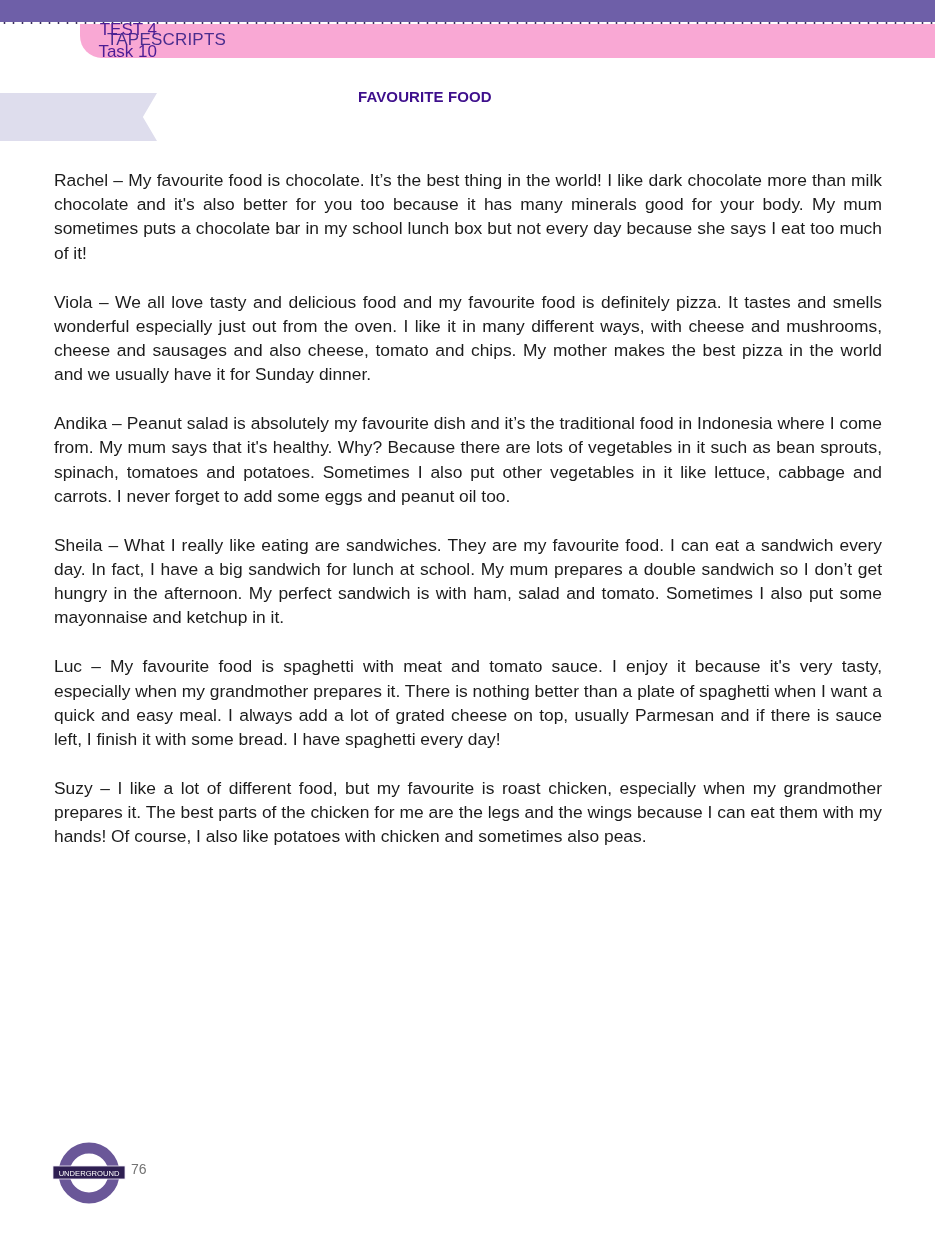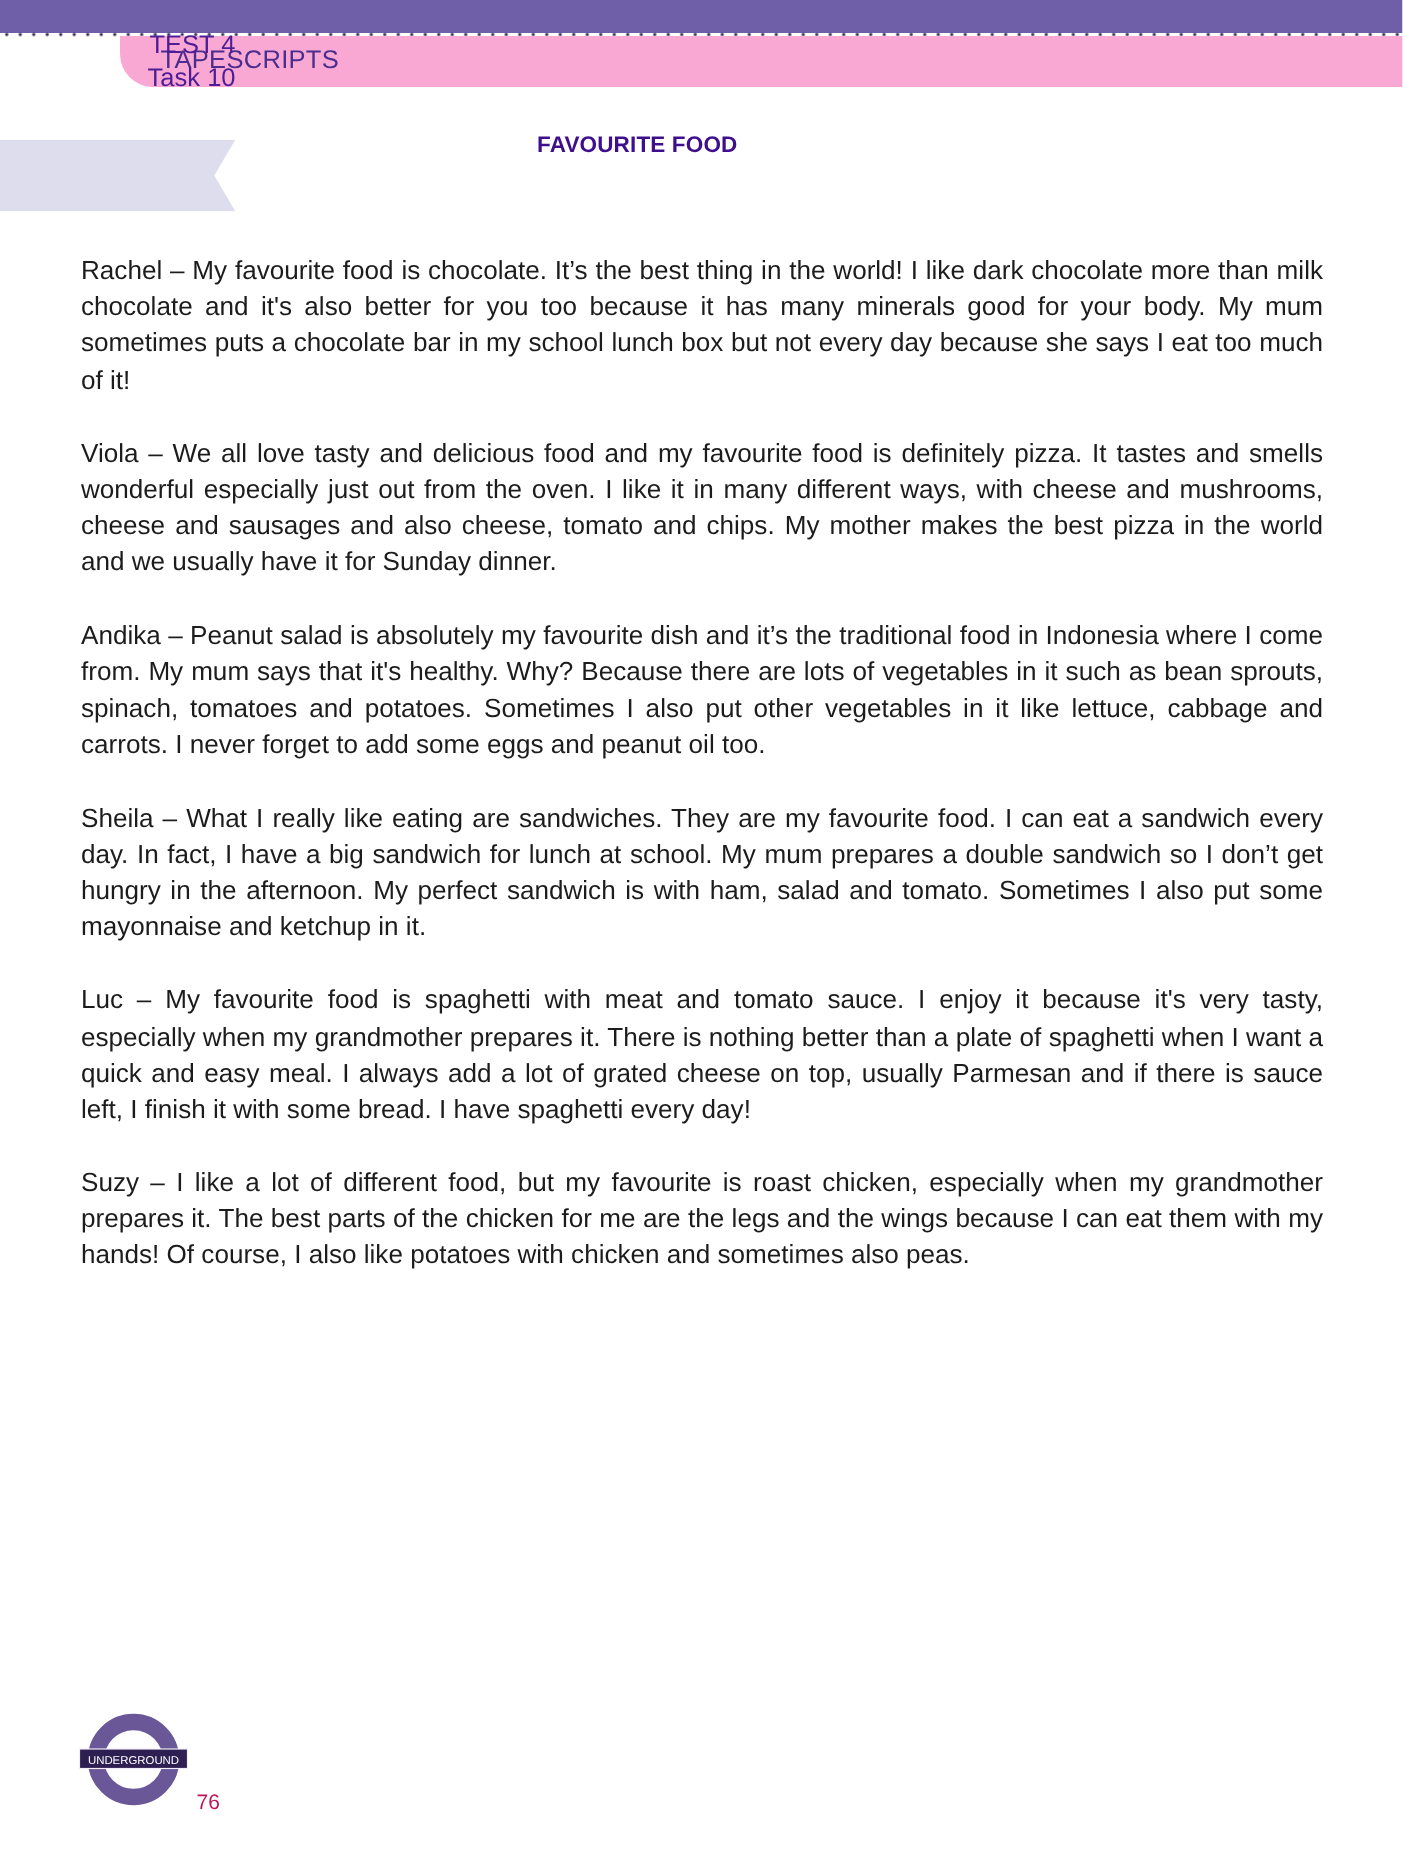--- a/index.html
+++ b/index.html
@@ -51,21 +51,21 @@
     .para {
       font-size: 17.4px; line-height: 24.2px; color: #1c1c1c;
       text-align: justify; margin-bottom: 24.8px;
     }
 
     .logo {
       position: absolute; left: 28px; top: 1142px; width: 74px; height: 62px; margin-left: 24px;
     }
     .page-number {
       position: absolute; left: 131px; top: 1161px;
-      font-size: 14px; color: #be185d; margin-top: 32px;
+      font-size: 14px; color: #737373;
     }
   </style>
 </head>
 <body>
 
 <div class="top-band"></div>
 <div class="dot-row"></div>
 <div class="section-tab">
   <span class="section-tab-label">TAPESCRIPTS</span>
 </div>

